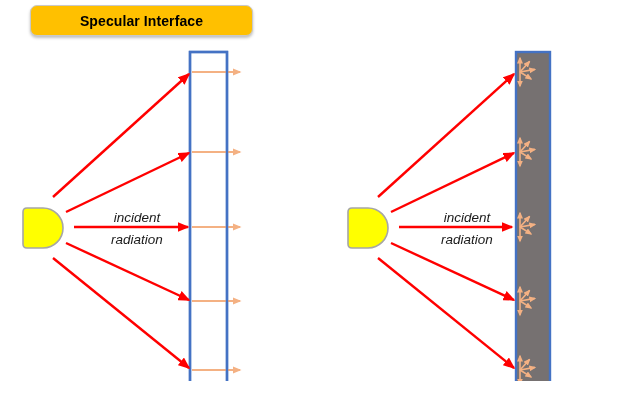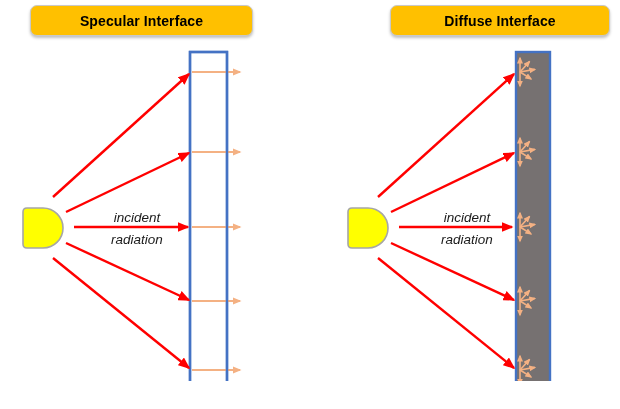--- a/index.html
+++ b/index.html
@@ -25,23 +25,20 @@
 </style>
 </head>
 <body>
 
 <div class="stage" style="background: rgb(255, 255, 255);">
 
   <div class="banner banner-specular" style="background: rgb(255, 192, 0); border-color: rgb(201, 201, 201); color: rgb(0, 0, 0);">
     <span>Specular Interface</span>
   </div>
 
-  <div class="banner banner-diffuse" style="background: rgb(255, 192, 0); border-color: rgb(201, 201, 201); color: rgb(0, 0, 0);">
-    <span>Diffuse Interface</span>
-  </div>
 
   <svg id="diagram" width="620" height="409" viewBox="0 0 620 409">
       <defs>
         <marker id="ah-red" markerUnits="userSpaceOnUse" markerWidth="12" markerHeight="10" refX="10.5" refY="5" orient="auto">
           <path d="M0,0 L12,5 L0,10 Z" fill="#FF0000"></path>
         </marker>
         <marker id="ah-orange" markerUnits="userSpaceOnUse" markerWidth="9" markerHeight="7.5" refX="7.5" refY="3.75" orient="auto">
           <path d="M0,0 L9,3.75 L0,7.5 Z" fill="#F4B183"></path>
         </marker>
         <marker id="ah-scatter" markerUnits="userSpaceOnUse" markerWidth="7" markerHeight="6" refX="5.5" refY="3" orient="auto">

